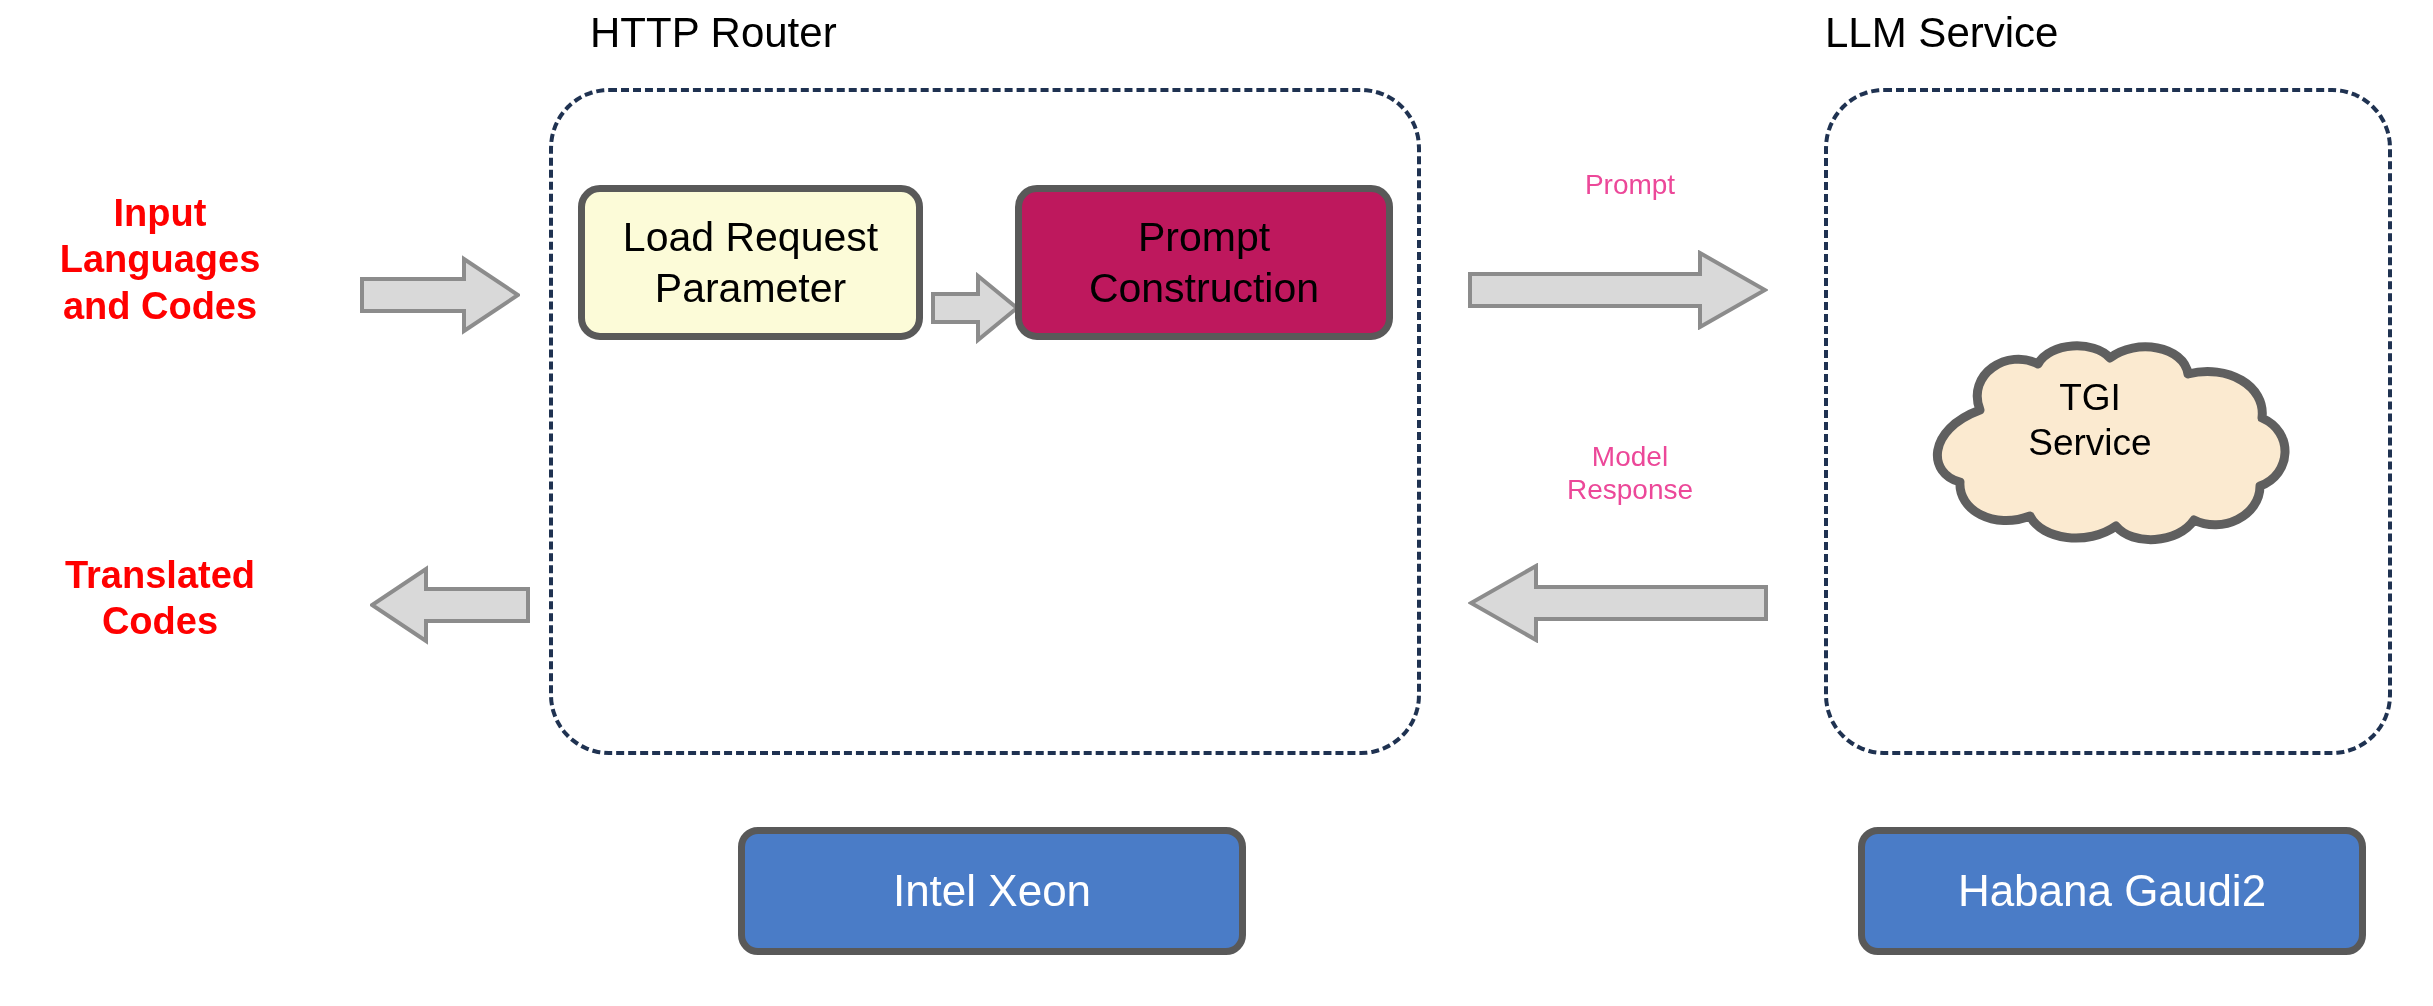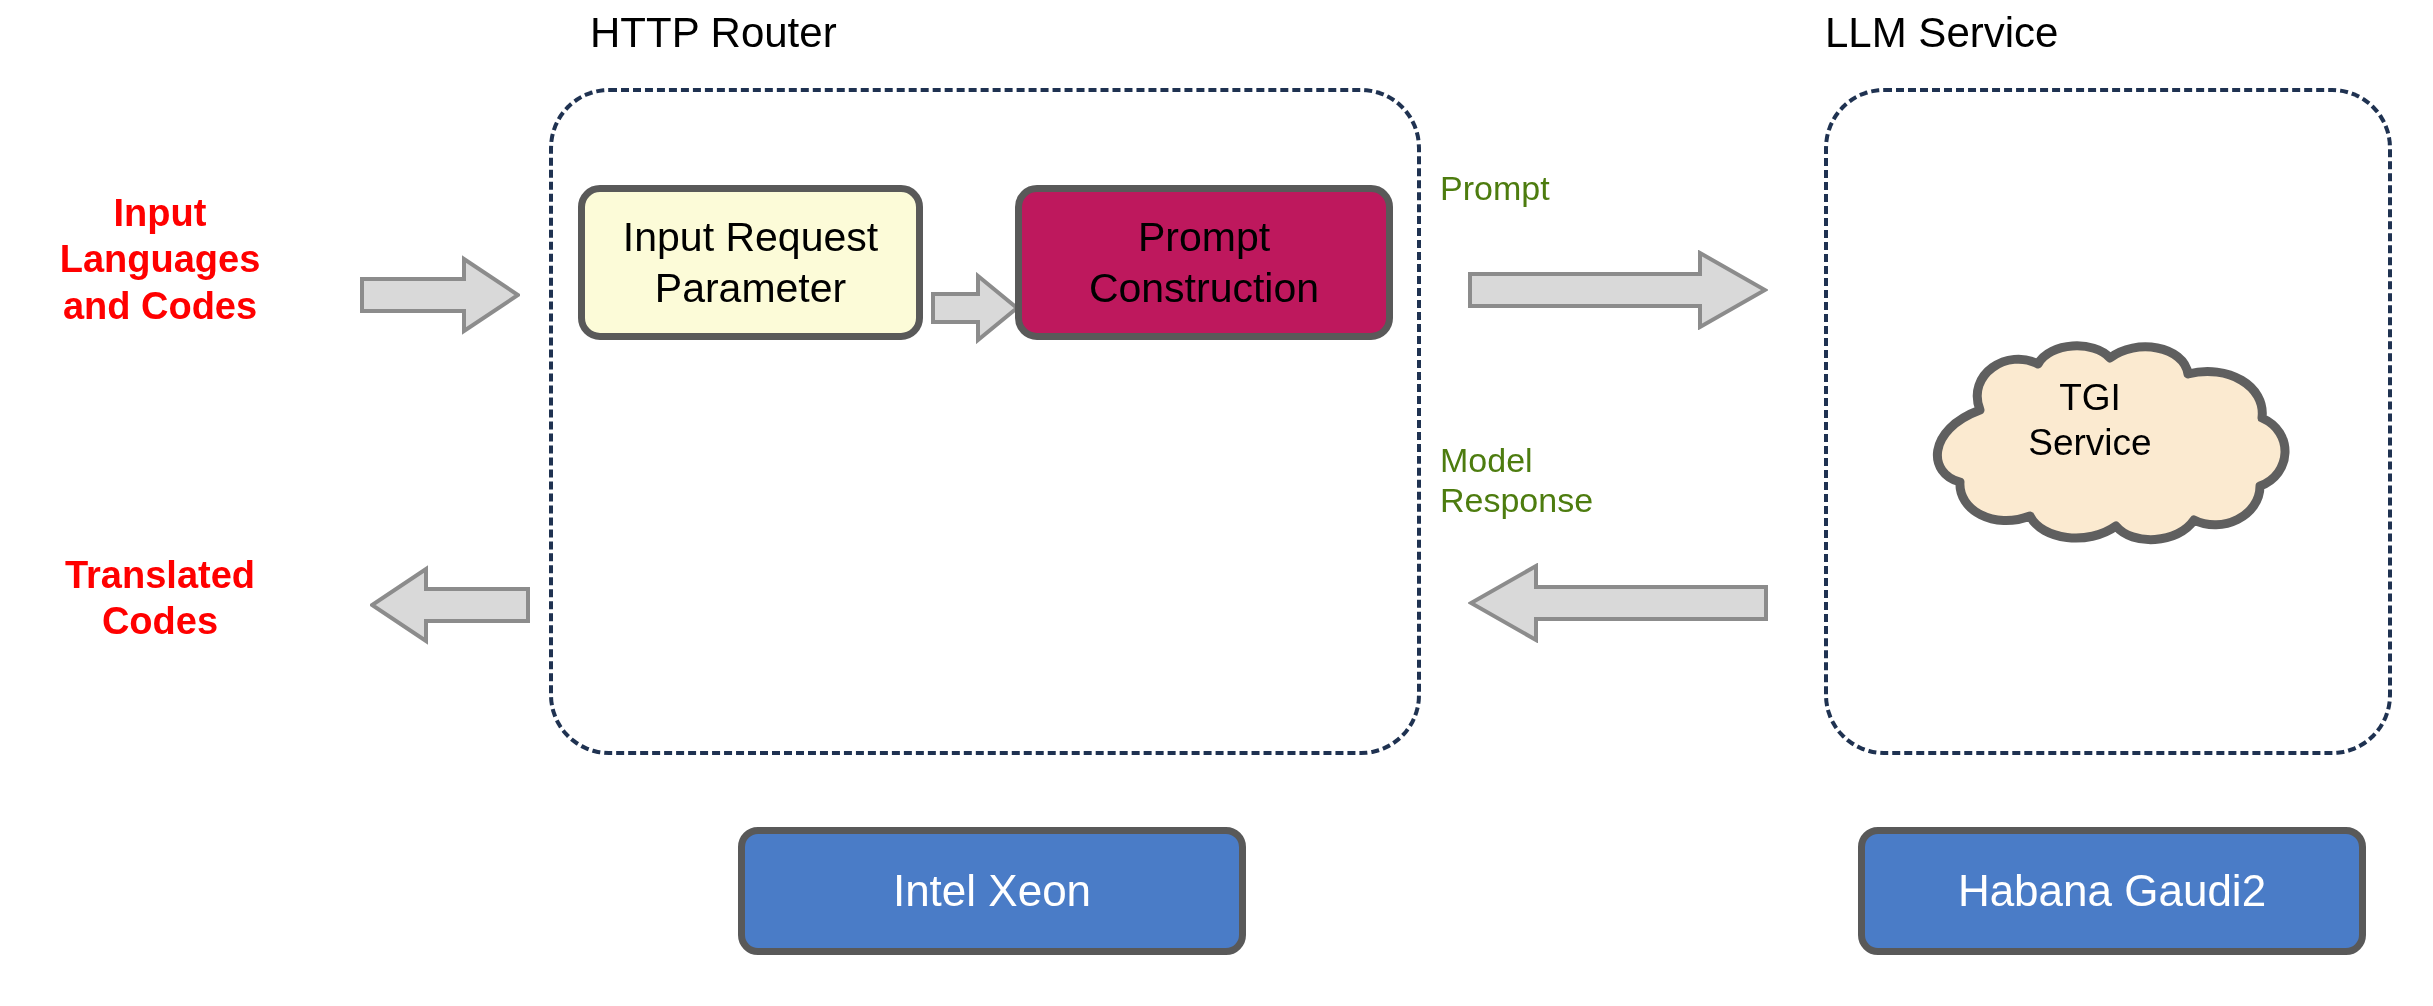--- a/index.html
+++ b/index.html
@@ -95,23 +95,23 @@
     line-height: 1.22;
     text-align: center;
     white-space: pre-line;
   }
   #label-input { left: 10px; top: 190px; width: 300px; }
   #label-output { left: 10px; top: 552px; width: 300px; }
 
   
   .flow-label {
     position: absolute;
-    font-size: 34px;
-    color: #4d7c0f;
-    text-align: left;
+    font-size: 28px;
+    color: #ec4899;
+    text-align: center;
     line-height: 1.18;
     white-space: pre-line;
     font-weight: 400;
   }
   #flow-prompt { left: 1440px; top: 168px; width: 380px; }
   #flow-model-response { left: 1440px; top: 440px; width: 380px; }
 
   
   .arrow {
     position: absolute;
@@ -171,21 +171,21 @@
   </svg>
 
   <svg class="arrow" id="arrow-prompt" viewBox="0 0 300 80">
     <polygon points="2,24 232,24 232,3 297,40 232,77 232,56 2,56" fill="#d9d9d9" stroke="#8c8c8c" stroke-width="4" stroke-linejoin="miter"></polygon>
   </svg>
 
   <svg class="arrow" id="arrow-response" viewBox="0 0 300 80">
     <polygon points="298,24 68,24 68,3 3,40 68,77 68,56 298,56" fill="#d9d9d9" stroke="#8c8c8c" stroke-width="4" stroke-linejoin="miter"></polygon>
   </svg>
 
-  <div class="proc-box" id="box-load-request">Input
+  <div class="proc-box" id="box-load-request">Load
 Request
 Parameter</div>
 
   <div class="proc-box" id="box-prompt-construction">Prompt
 Construction</div>
 
 
   <div class="flow-label" id="flow-prompt">Prompt</div>
 
   <div class="flow-label" id="flow-model-response">Model

